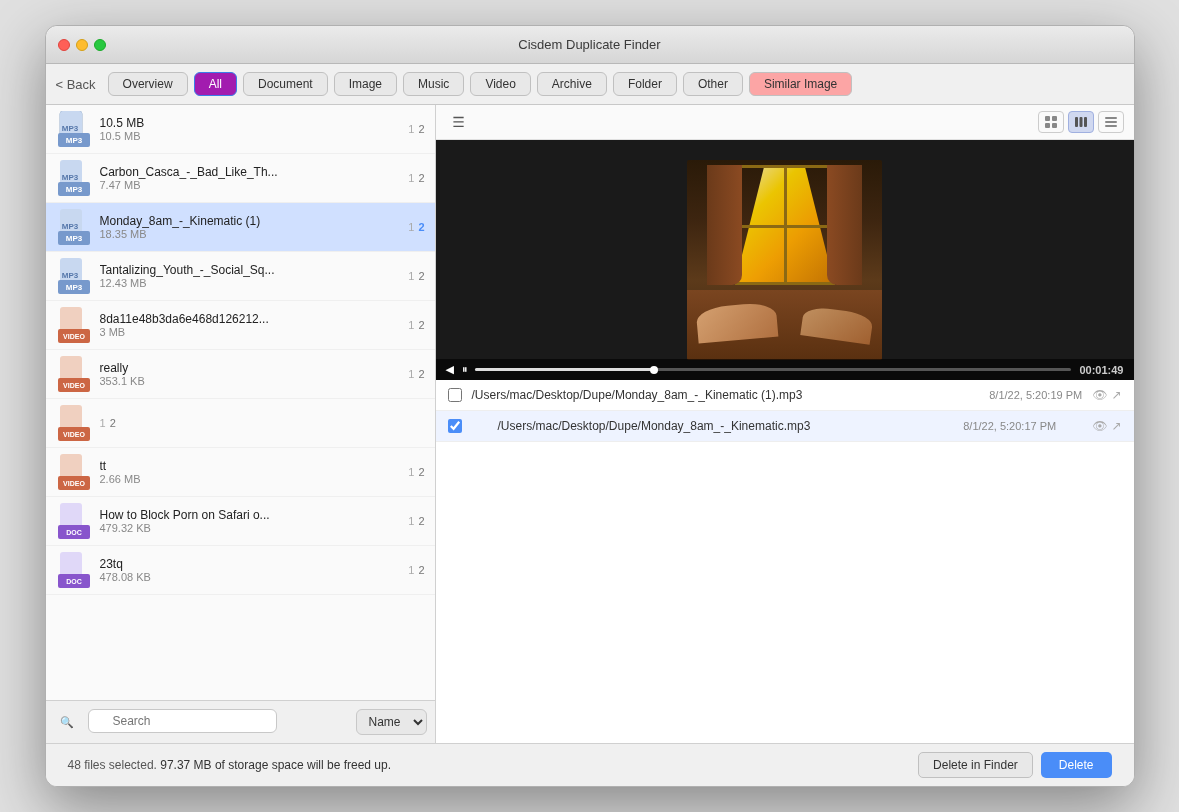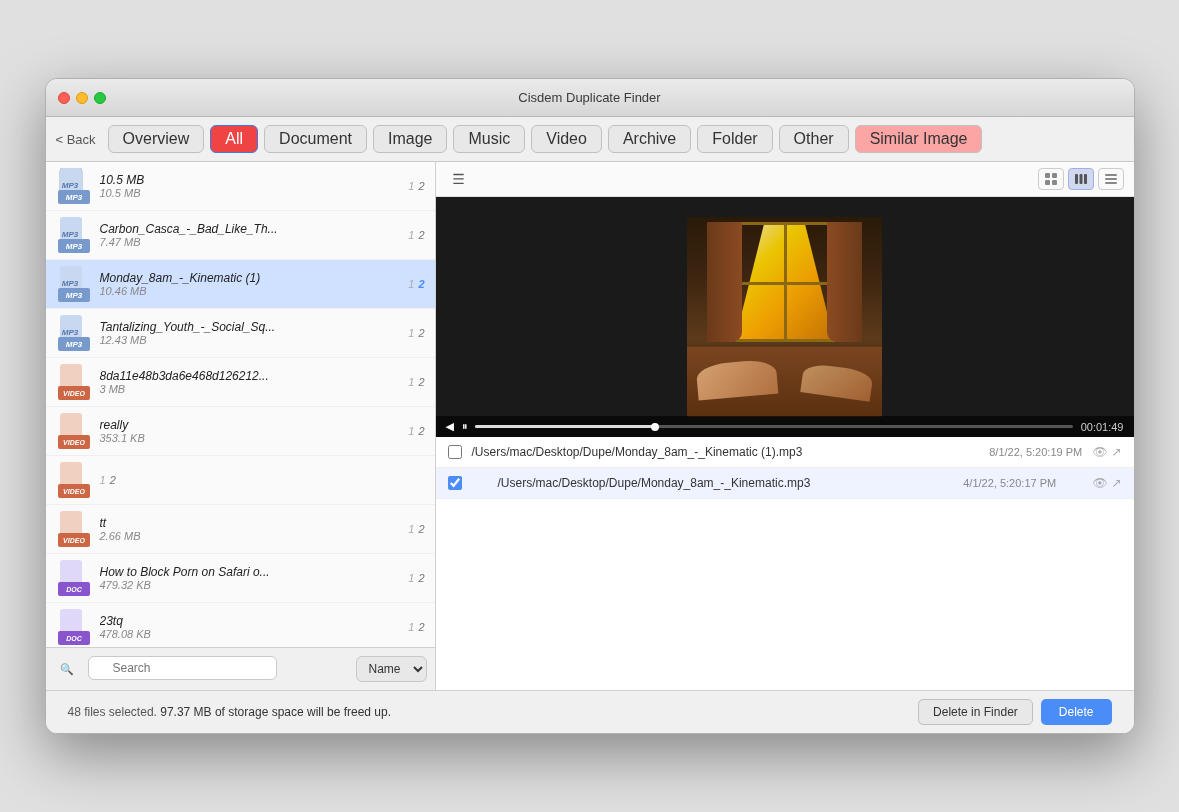--- a/index.html
+++ b/index.html
@@ -7,21 +7,21 @@
       background: #e0e0e0;
       display: flex;
       align-items: center;
       justify-content: center;
       width: 1179px;
       height: 812px;
       font-family: -apple-system, BlinkMacSystemFont, 'Helvetica Neue', Arial, sans-serif;
     }
     .window {
       width: 1090px;
-      height: 656px;
+      height: 762px;
       background: #f5f5f5;
       border-radius: 12px;
       box-shadow: 0 20px 60px rgba(0,0,0,0.4);
       display: flex;
       flex-direction: column;
       overflow: hidden;
       border: 1px solid #b0b0b0;
     }
     
     .titlebar {
@@ -70,26 +70,26 @@
       font-size: 13px;
       color: #555;
       cursor: pointer;
       padding: 3px 6px;
     }
     .tab-btn {
       padding: 4px 14px;
       border-radius: 6px;
       border: 1px solid #c0c0c0;
       background: #e8e8e8;
-      font-size: 16px;
+      font-size: 12px;
       color: #333;
       cursor: pointer;
     }
     .tab-btn.active {
-      background: #ef4444;
+      background: #a21caf;
       border-color: #3a7de8;
       color: white;
     }
     .tab-btn.similar {
       background: #fca5a5;
       border: 1px solid #c0c0c0;
       color: #333;
     }
     
     .main {
@@ -102,21 +102,20 @@
       width: 390px;
       background: #fafafa;
       border-right: 1px solid #d0d0d0;
       display: flex;
       flex-direction: column;
       overflow: hidden;
     }
     .file-list {
       flex: 1;
       overflow-y: auto;
-      font-style: italic;
     }
     .file-item {
       display: flex;
       align-items: center;
       padding: 6px 10px;
       cursor: pointer;
       border-bottom: 1px solid #efefef;
     }
     .file-item.selected {
       background: #d0e0ff;
@@ -285,20 +284,21 @@
       height: 8px;
       background: white;
       border-radius: 50%;
       top: -2.5px;
       left: 30%;
       transform: translateX(-50%);
     }
     .time-display {
       color: #ccc;
       font-size: 11px;
+      font-weight: bold;
     }
     
     .file-entries {
       flex: 1;
       overflow-y: auto;
     }
     .file-entry {
       display: flex;
       align-items: center;
       padding: 8px 12px;
@@ -449,21 +449,21 @@
           <div class="file-icon icon-mp3">
             <svg width="32" height="36" viewBox="0 0 32 36">
               <rect x="2" y="0" width="22" height="28" rx="3" fill="#c8d8f0"></rect>
               <text x="12" y="20" text-anchor="middle" font-size="8" fill="#5577aa" font-weight="bold">MP3</text>
               <rect x="0" y="22" width="32" height="14" rx="2" fill="#7799cc"></rect>
               <text x="16" y="32" text-anchor="middle" font-size="8" fill="white" font-weight="bold">MP3</text>
             </svg>
           </div>
           <div class="file-info">
             <div class="file-name">Monday_8am_-_Kinematic (1)</div>
-            <div class="file-size">10.46 MB</div>
+            <div class="file-size">18.35 MB</div>
           </div>
           <div class="file-counts">
             <span class="count-num">1</span>
             <span style="color:#4a8df8; font-weight:bold">2</span>
           </div>
         </div>
 
         <div class="file-item">
           <div class="file-icon icon-mp3">
             <svg width="32" height="36" viewBox="0 0 32 36">
@@ -674,21 +674,21 @@
           <span class="entry-date">8/1/22, 5:20:19 PM</span>
           <div class="entry-actions">
             <button class="entry-action-btn">👁</button>
             <button class="entry-action-btn">↗</button>
           </div>
         </div>
 
         <div class="file-entry highlighted">
           <input type="checkbox" class="entry-checkbox" checked="" style="">
           <span class="entry-path">/Users/mac/Desktop/Dupe/Monday_8am_-_Kinematic.mp3</span>
-          <span class="entry-date">4/1/22, 5:20:17 PM</span>
+          <span class="entry-date">8/1/22, 5:20:17 PM</span>
           <div class="entry-actions">
             <button class="entry-action-btn">👁</button>
             <button class="entry-action-btn">↗</button>
           </div>
         </div>
       </div>
     </div>
   </div>
 
   <div class="statusbar">

